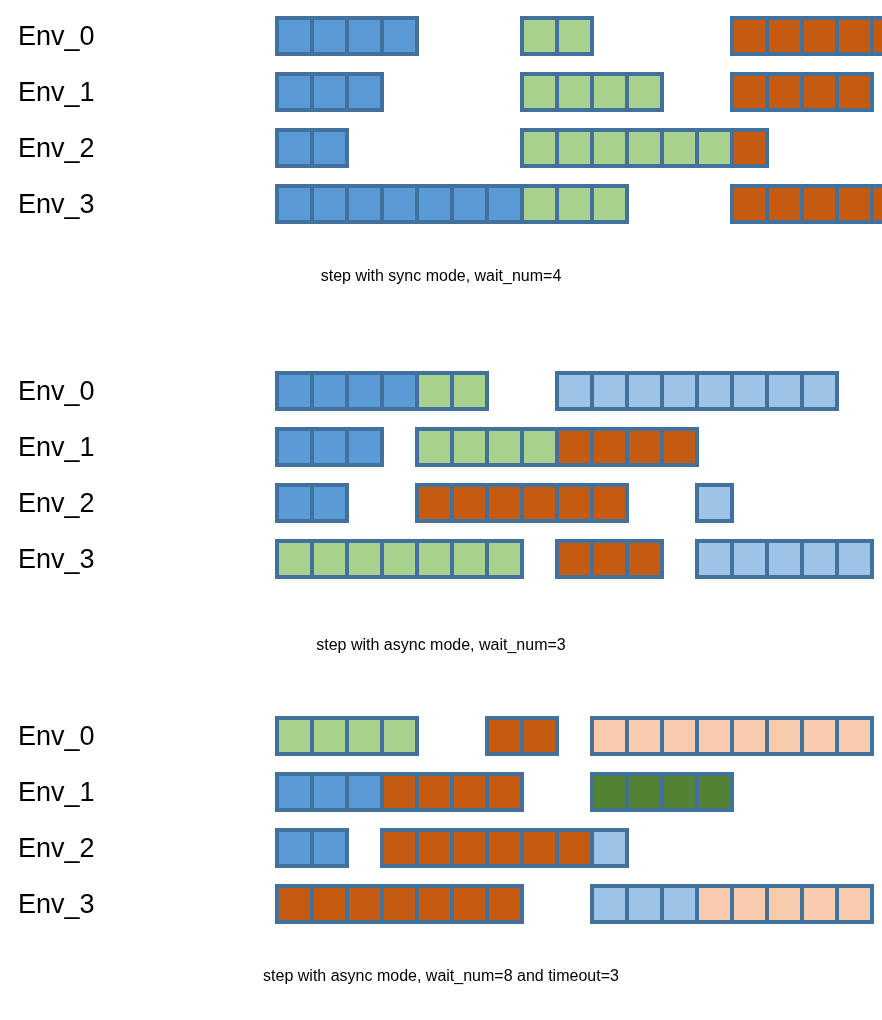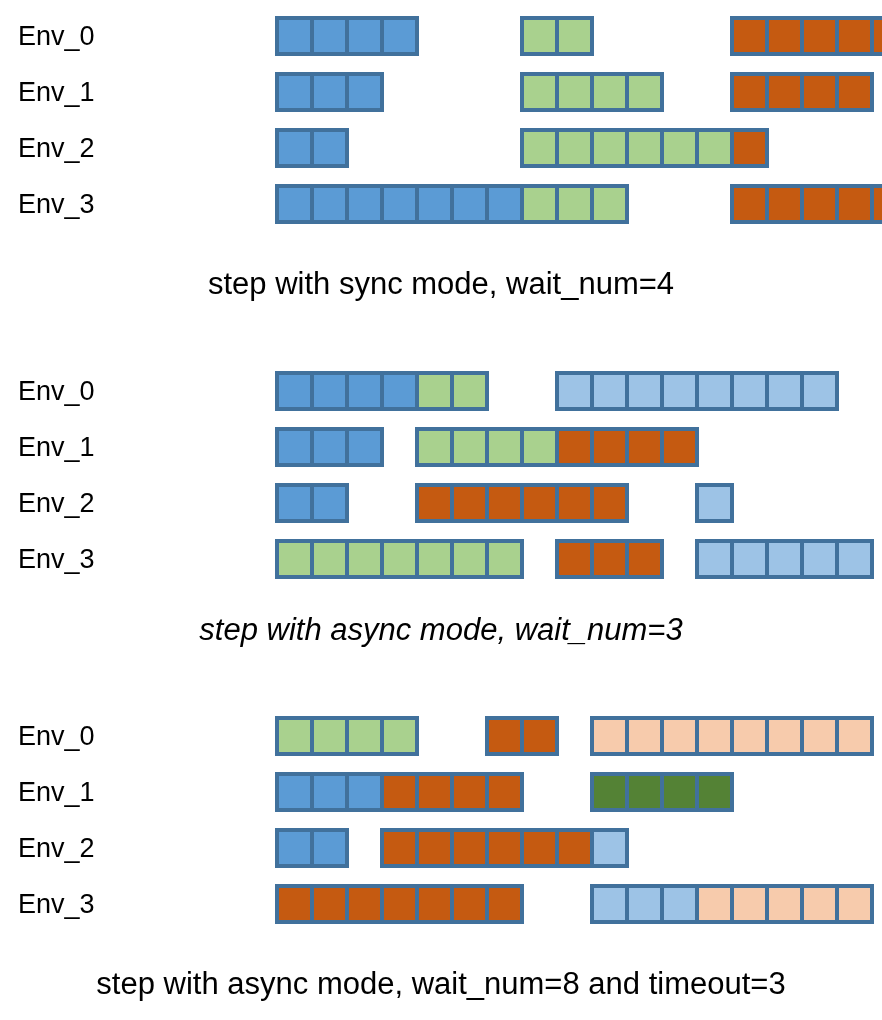--- a/index.html
+++ b/index.html
@@ -78,21 +78,21 @@
   .c-blue      { background: #5B9BD5; }
   .c-green     { background: #A9D18E; }
   .c-red       { background: #C55A11; }
   .c-lightblue { background: #9DC3E6; }
   .c-peach     { background: #F7CBAC; }
   .c-darkgreen { background: #548235; }
 
   .caption {
     width: 882px;
     text-align: center;
-    font-size: 31px;
+    font-size: 16px;
     line-height: 1;
     color: #000000;
     font-family: "Liberation Sans", sans-serif;
     white-space: nowrap;
   }
 </style>
 </head>
 <body>
 
 <div class="diagram" id="diagram-root">
@@ -269,21 +269,21 @@
           <div class="group" style="left: 695px; width: 171px;">
             <div class="cell c-lightblue"></div>
             <div class="cell c-lightblue"></div>
             <div class="cell c-lightblue"></div>
             <div class="cell c-lightblue"></div>
             <div class="cell c-lightblue"></div>
           </div>
         </div>
       </div>
     </div>
-    <div class="caption" style="position: absolute; left: 0px; top: 614px; font-style: italic;">step with async mode, wait_num=3</div>
+    <div class="caption" style="position: absolute; left: 0px; top: 637px;">step with async mode, wait_num=3</div>
     <div class="section" style="position: absolute; left: 0px; top: 708px;">
       <div class="row" style="top: 0px; position: absolute; left: 0px; width: 882px;">
         <div class="row-label">Env_0</div>
         <div class="track">
           <div class="group" style="left: 275px; width: 136px;">
             <div class="cell c-green"></div>
             <div class="cell c-green"></div>
             <div class="cell c-green"></div>
             <div class="cell c-green"></div>
           </div>

